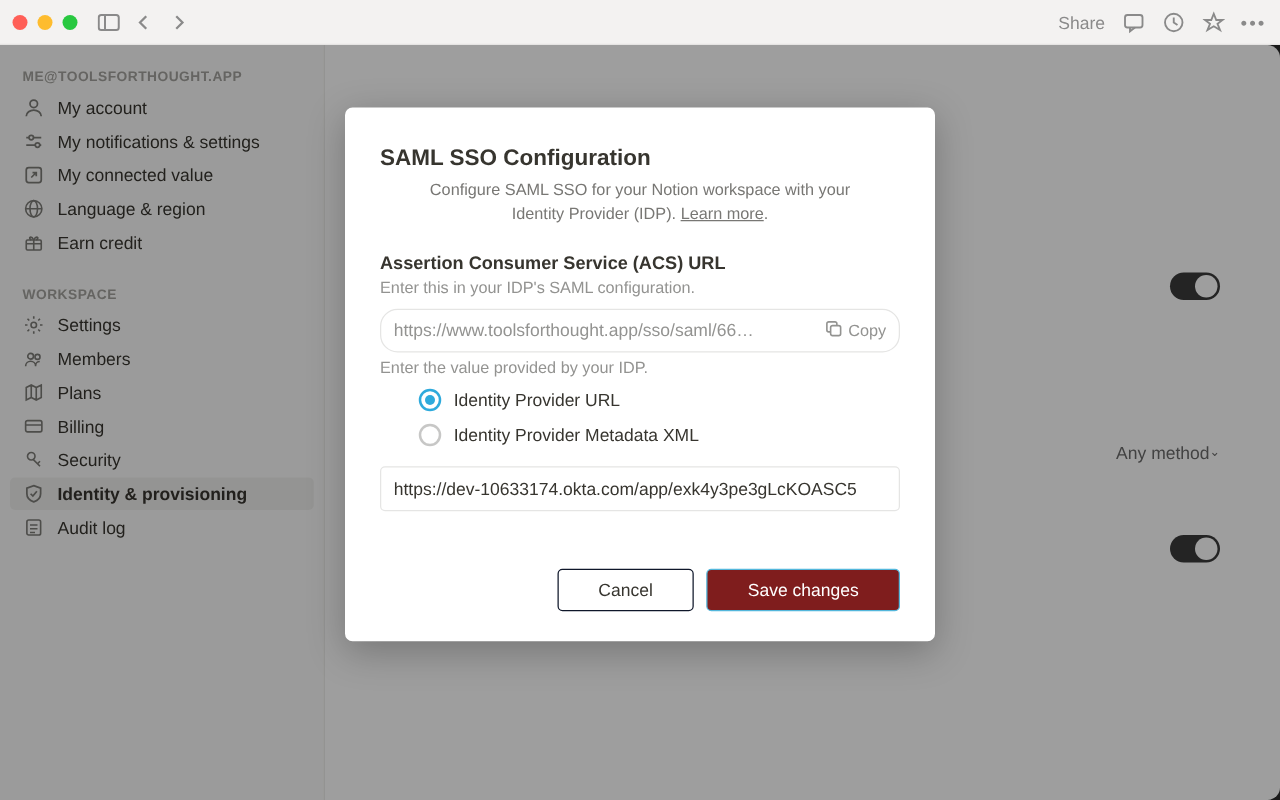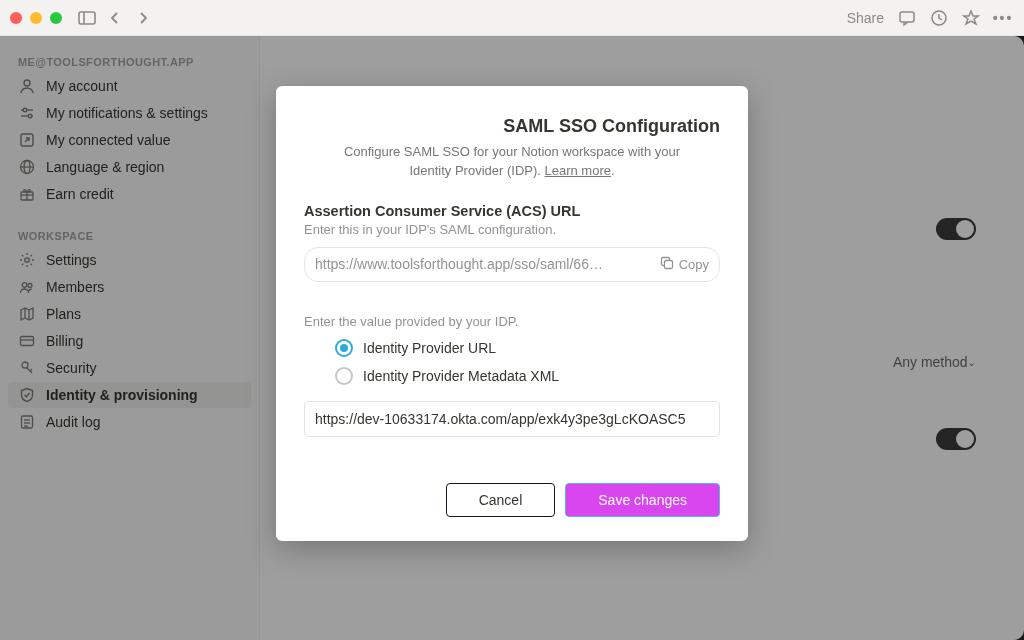--- a/index.html
+++ b/index.html
@@ -29,36 +29,36 @@
 
   
   .content { flex: 1; position: relative; }
   .toggle { position: absolute; width: 40px; height: 22px; background: #3b3b3b; border-radius: 11px; }
   .toggle::after { content: ""; position: absolute; width: 18px; height: 18px; background: #fff; border-radius: 50%; top: 2px; right: 2px; }
   .anymethod { position: absolute; color: #6b6b6b; font-size: 14px; display: flex; align-items: center; gap: 0; }
 
   
   .modal-wrap { position: absolute; inset: 0; display: flex; align-items: flex-start; justify-content: center; padding-top: 50px; z-index: 5; }
   .modal { width: 472px; background: #fff; border-radius: 6px; box-shadow: 0 8px 30px rgba(0,0,0,0.25); padding: 30px 28px 24px; }
-  .modal h2 { font-size: 18px; font-weight: 600; color: #37352f; text-align: right; }
+  .modal h2 { font-size: 18px; font-weight: 600; color: #37352f; text-align: left; }
   .modal .subtitle { font-size: 13px; color: #787774; text-align: center; margin: 6px 24px 22px; line-height: 1.45; }
   .modal .subtitle a { color: #787774; text-decoration: underline; }
   .sec-title { font-size: 14.5px; font-weight: 600; color: #37352f; }
   .sec-desc { font-size: 13px; color: #939391; margin: 3px 0 10px; }
-  .acs-box { display: flex; align-items: center; border: 1px solid #e5e5e4; border-radius: 14px; padding: 8px 10px; font-size: 14px; color: #939391; gap: 8px; margin-bottom: 32px; justify-content: space-between; }
+  .acs-box { display: flex; align-items: center; border: 1px solid #e5e5e4; border-radius: 14px; padding: 8px 10px; font-size: 14px; color: #939391; gap: 8px; margin-bottom: 4px; justify-content: space-between; }
   .acs-box .url { flex: 1; white-space: nowrap; overflow: hidden; text-overflow: ellipsis; }
   .copy-btn { display: flex; align-items: center; gap: 5px; color: #939391; font-size: 13px; cursor: pointer; }
   .radio-row { display: flex; align-items: center; gap: 10px; margin: 8px 0 10px; font-size: 14px; color: #37352f; cursor: pointer; padding-left: 31px; }
   .radio { width: 18px; height: 18px; border-radius: 50%; border: 2px solid #c7c7c6; display: inline-flex; align-items: center; justify-content: center; flex-shrink: 0; }
   .radio.checked { border-color: #2eaadc; }
   .radio.checked::after { content: ""; width: 8px; height: 8px; border-radius: 50%; background: #2eaadc; }
   .idp-input { width: 100%; border: 1px solid #e5e5e4; border-radius: 4px; padding: 9px 10px; font-size: 14px; color: #37352f; margin-top: 6px; outline: none; }
   .modal-actions { display: flex; justify-content: flex-end; gap: 10px; margin-top: 46px; }
   .btn { padding: 8px 32px; border-radius: 4px; font-size: 14px; cursor: pointer; border: 1px solid #0f172a; background: #fff; color: #37352f; }
-  .btn.primary { background: #d946ef; border-color: #53b7dc; color: #fff; font-weight: 500; }
+  .btn.primary { background: #7f1d1d; border-color: #53b7dc; color: #fff; font-weight: 500; }
 
   .chev { font-size: 10px; }
 </style>
 </head>
 <body>
 
 <div class="titlebar">
   <div class="traffic">
     <div class="dot red"></div>
     <div class="dot yellow"></div>

